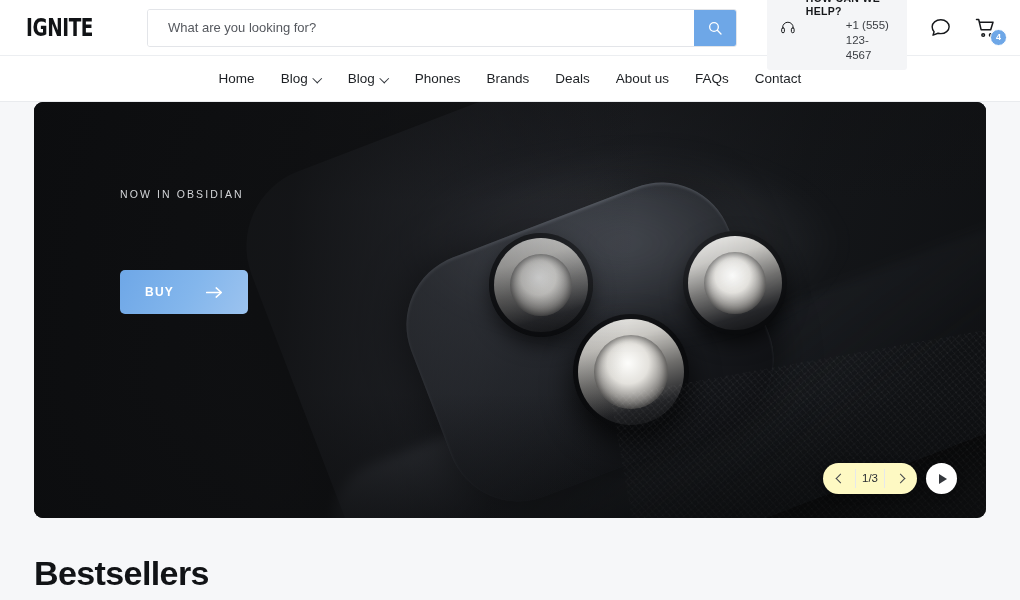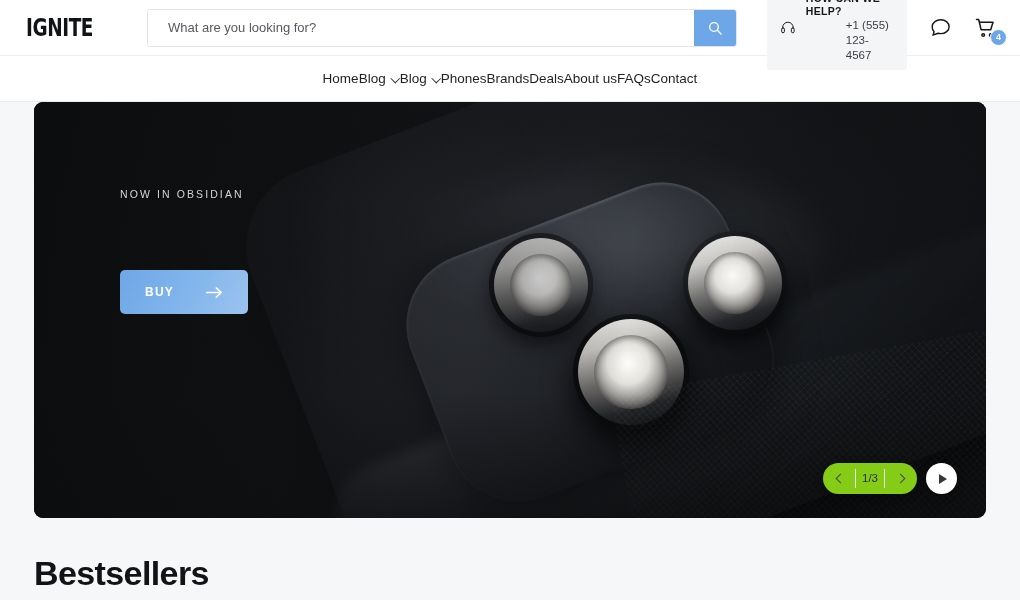--- a/index.html
+++ b/index.html
@@ -137,20 +137,21 @@
     border: 1.5px solid #fff;
   }
 
   
   .nav {
     height: 46px;
     background: #fff;
     display: flex;
     align-items: center;
     justify-content: center;
+    gap: 26px;
     border-bottom: 1px solid #e9ebee;
   }
   .nav-item {
     font-size: 13.5px;
     color: #1d2024;
     display: flex;
     align-items: center;
     gap: 6px;
     cursor: pointer;
     white-space: nowrap;
@@ -308,21 +309,21 @@
   .carousel {
     position: absolute;
     right: 29px; bottom: 24px;
     display: flex;
     align-items: center;
     gap: 9px;
     z-index: 6;
   }
   .cpill {
     height: 31px;
-    background: #84cc16;
+    background: #fef9c3;
     border-radius: 16px;
     display: flex;
     align-items: center;
     box-shadow: 0 2px 8px rgba(0,0,0,.3);
   }
   .carr {
     width: 32px; height: 31px;
     display: flex; align-items: center; justify-content: center;
     cursor: pointer;
   }

